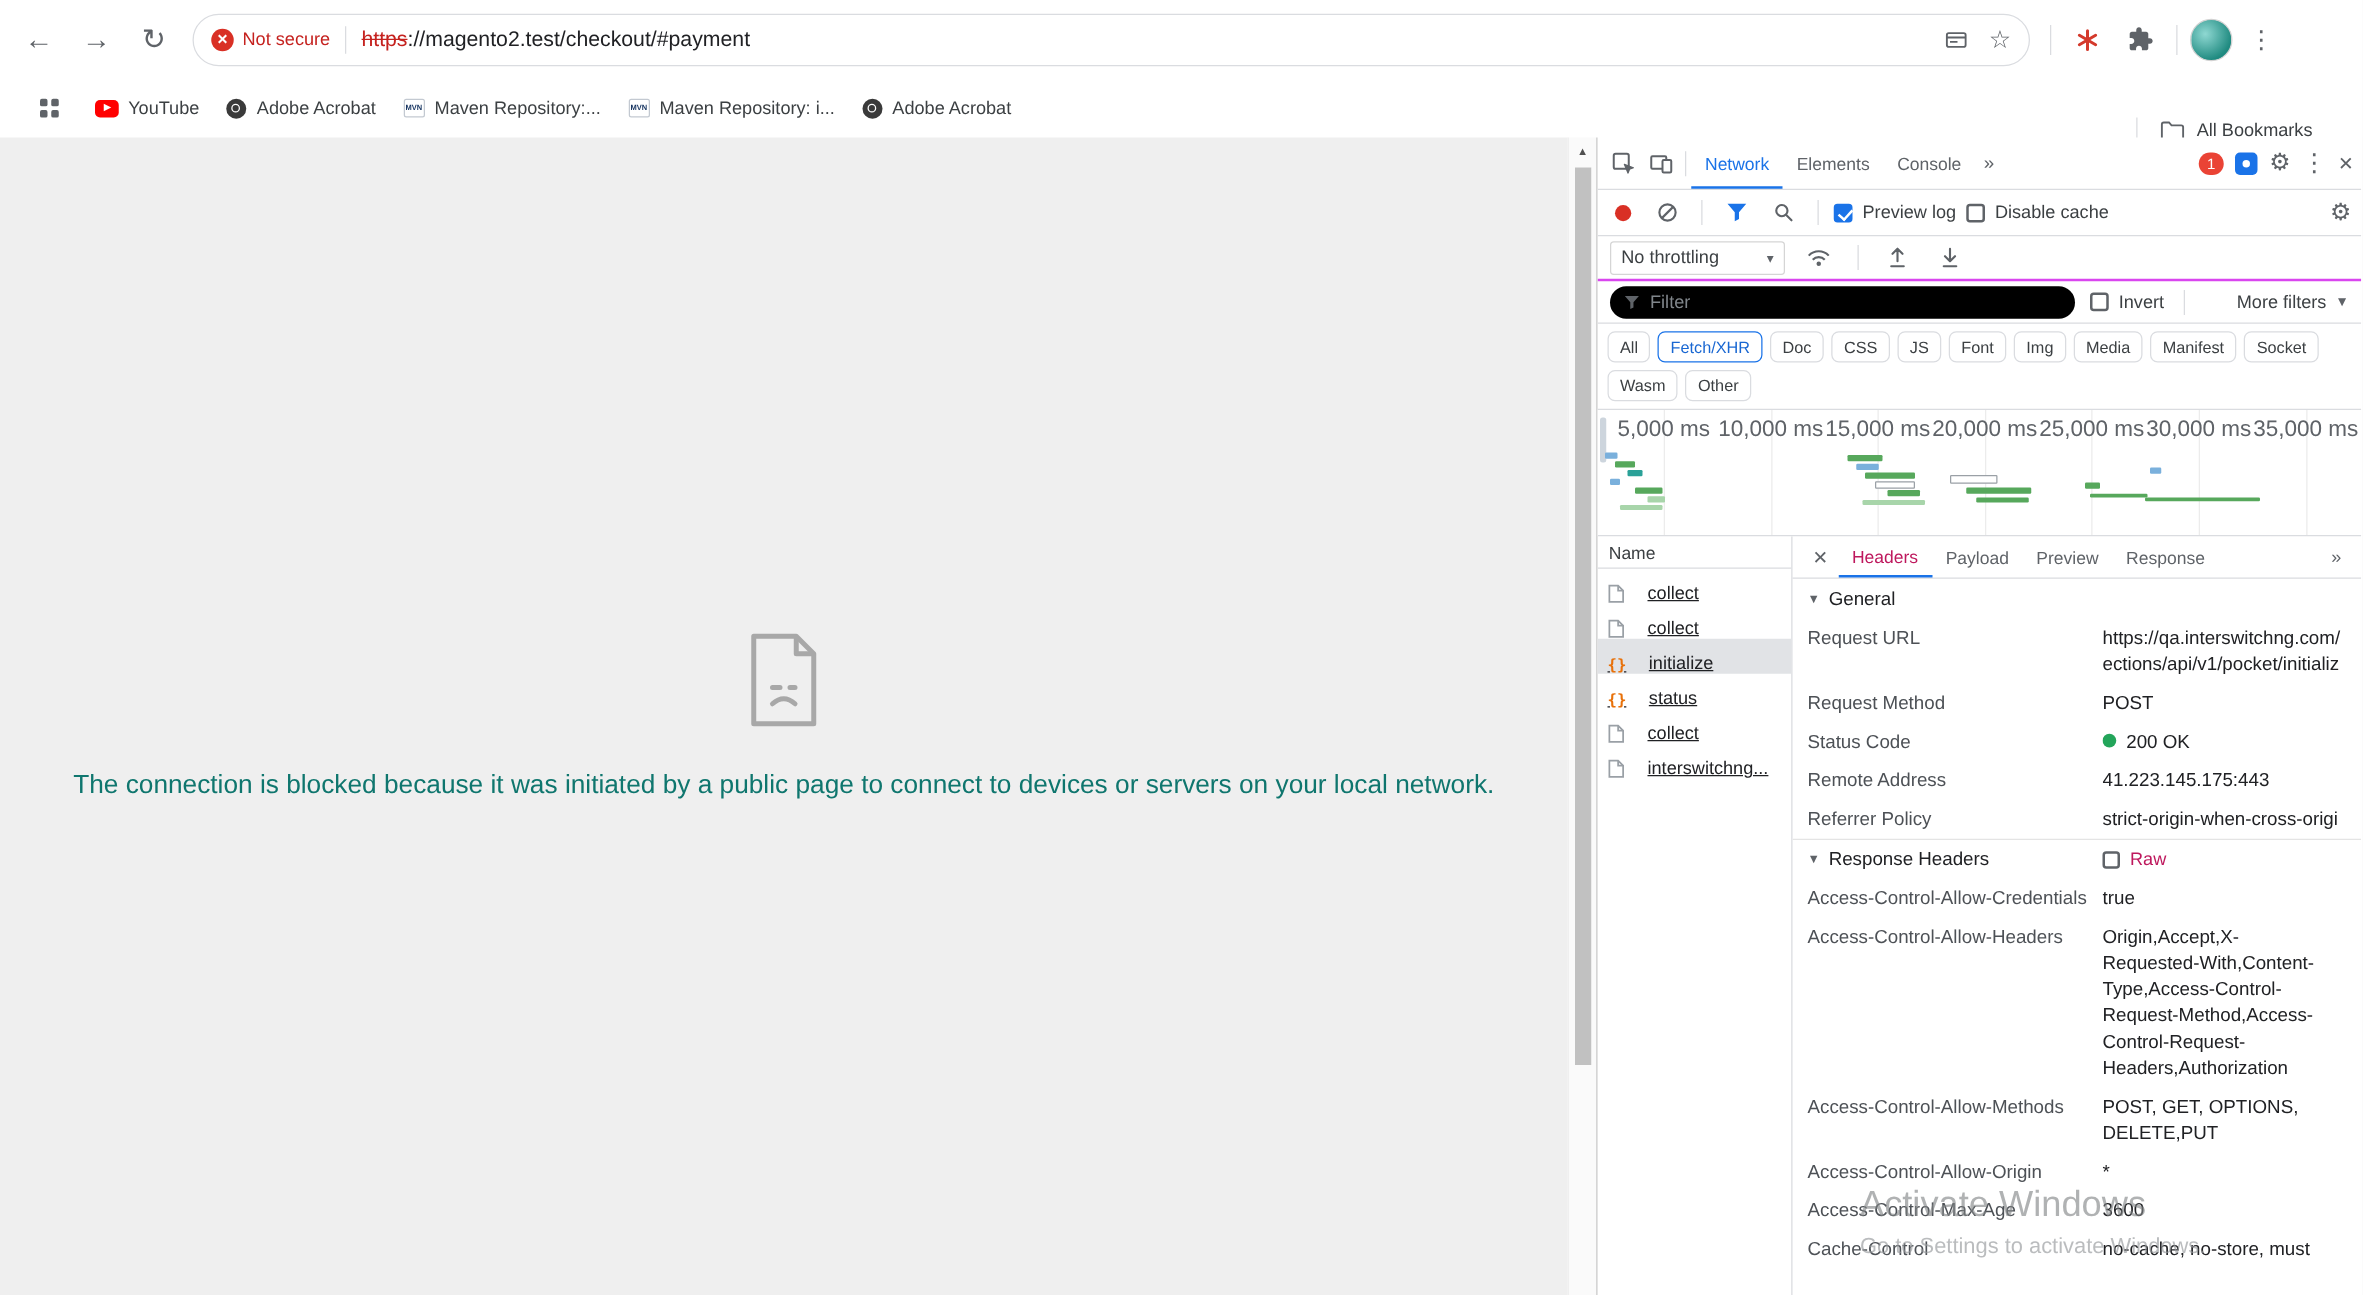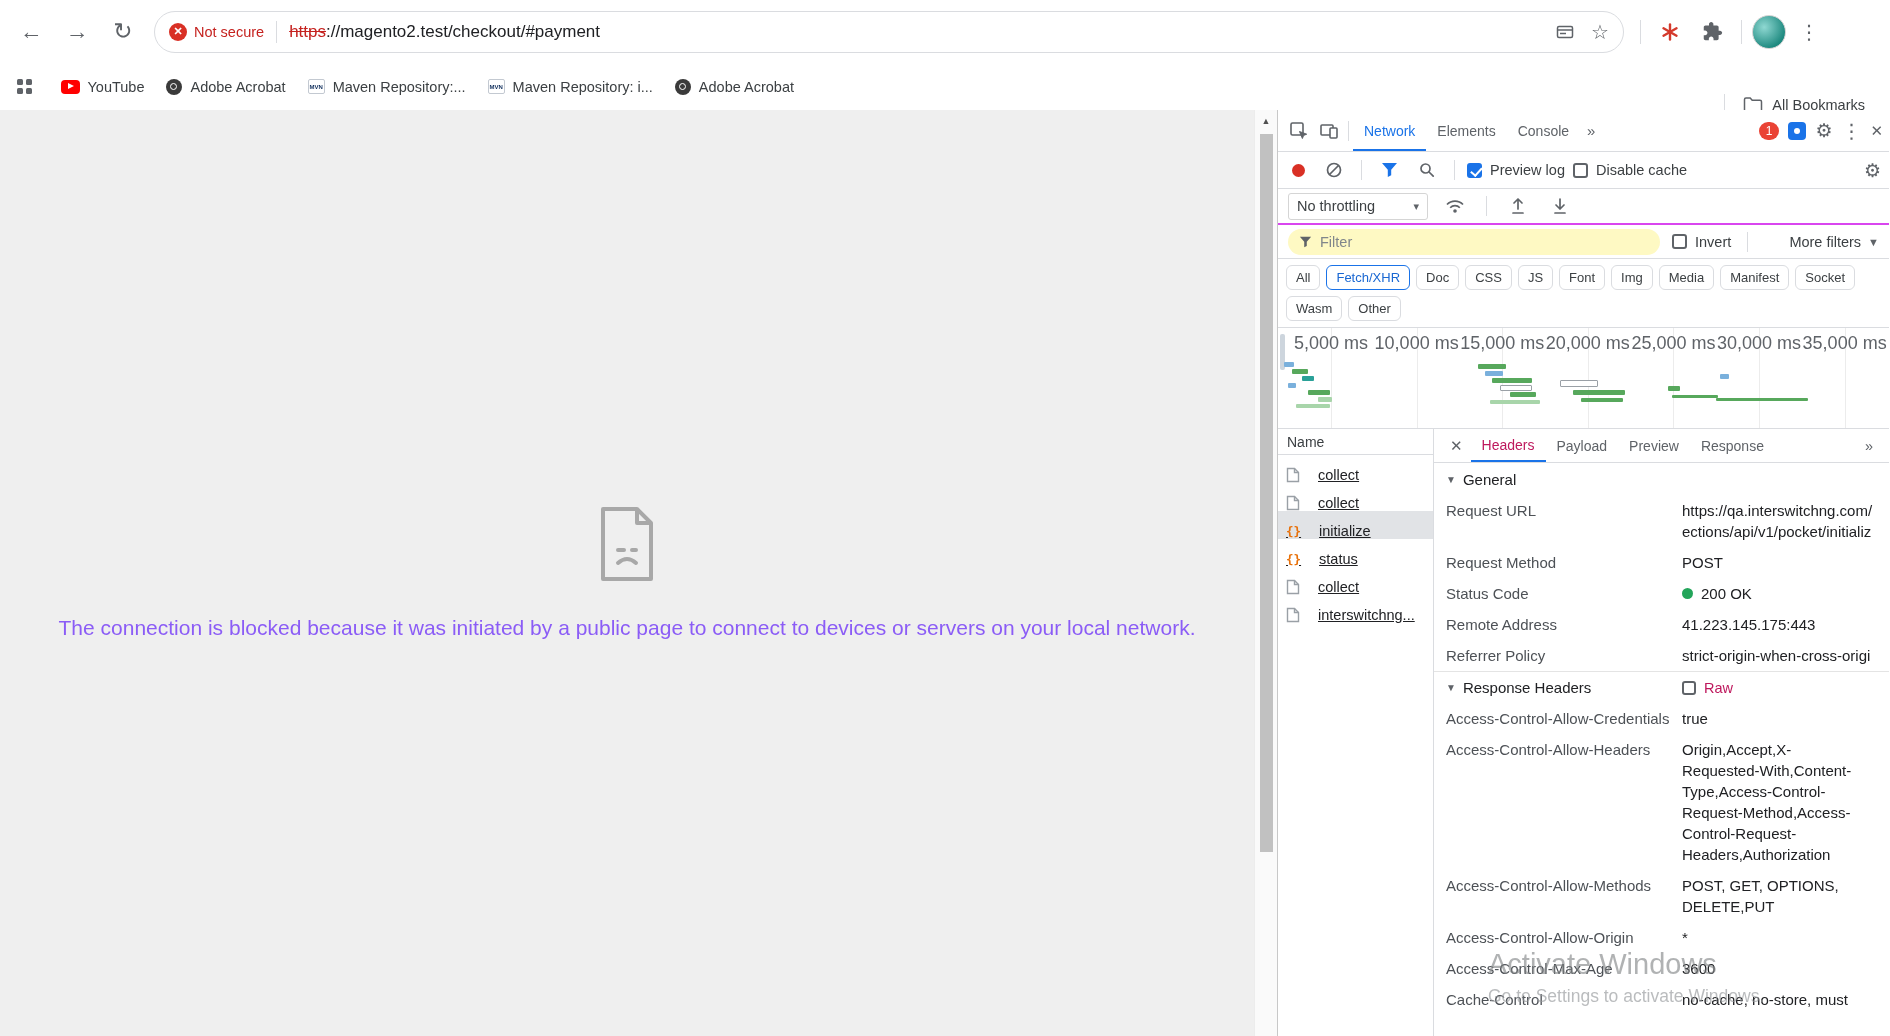--- a/index.html
+++ b/index.html
@@ -22,21 +22,21 @@
   .url .rest { color:#202124; }
   .omni-right { margin-left:auto; display:flex; align-items:center; gap:16px; flex:none; }
   .star { font-size:20px; color:#5f6368; cursor:pointer; }
   .tb-div { width:1px; height:24px; background:#dadce0; margin:0 6px; flex:none; }
   .ic-btn { width:38px; height:38px; display:flex; align-items:center; justify-content:center; flex:none; cursor:pointer; }
   .avatar { width:34px; height:34px; border-radius:50%; flex:none; cursor:pointer;
     background:radial-gradient(circle at 35% 35%, #8fd8d2, #1f8a80 72%); border:1px solid #d2d2d2; }
   .kebab { font-size:20px; color:#5f6368; }
 
   
-  .bmbar { height:47px; display:flex; align-items:center; padding:0 17px; gap:6px; background:#fff; }
+  .bmbar { height:47px; display:flex; align-items:center; padding:0 32px; gap:6px; background:#fff; }
   .apps-ic { display:grid; grid-template-columns:6px 6px; grid-template-rows:6px 6px; gap:2.5px; margin-right:14px; cursor:pointer; }
   .apps-ic i { background:#5f6368; border-radius:1.5px; }
   .bm-item { display:flex; align-items:center; gap:8px; padding:6px 9px; border-radius:8px; font-size:14.5px; color:#3c4043;
     cursor:pointer; white-space:nowrap; }
   .bm-ic { display:inline-block; position:relative; flex:none; }
   .bm-ic.youtube { width:19px; height:14px; background:#f00; border-radius:4px; }
   .bm-ic.youtube::after { content:""; position:absolute; left:7px; top:3.5px;
     border-left:6px solid #fff; border-top:3.5px solid transparent; border-bottom:3.5px solid transparent; }
   .bm-ic.acrobat { width:16px; height:16px; background:#3a3a3a; border-radius:50%; }
   .bm-ic.acrobat::after { content:""; position:absolute; left:4px; top:4px; width:5px; height:5px;
@@ -46,21 +46,21 @@
   .bm-ic.maven::after { content:"MVN"; font-size:6px; font-weight:bold; color:#14325f; letter-spacing:0; }
   .bm-right { margin-left:auto; display:flex; align-items:center; gap:10px;margin-top:36px; }
   .bm-vdiv { width:1px; height:22px; background:#dadce0; }
   .allbm { display:flex; align-items:center; gap:9px; font-size:14.5px; color:#3c4043; padding:6px 8px; cursor:pointer; }
 
   
   .main { display:flex; height:926px; }
   .content { width:1254px; height:100%; background:#efefef; display:flex; flex-direction:column;
     align-items:center; justify-content:center; flex:none; }
   .sadpage { margin-bottom:34px; }
-  .blocked-msg { font-size:21px; color:#8b5cf6; text-align:left; max-width:1240px; padding:0 6px; }
+  .blocked-msg { font-size:21px; color:#0f766e; text-align:left; max-width:1240px; padding:0 6px; }
 
   
   .pg-scrollbar { width:23px; height:100%; background:#fafafa; border-left:1px solid #ececec; position:relative; flex:none; }
   .sb-btn { height:22px; display:flex; align-items:center; justify-content:center; font-size:9px; color:#505050; cursor:pointer; }
   .sb-thumb { position:absolute; left:5px; width:13px; top:24px; height:718px; background:#c1c1c1; cursor:pointer; }
 
   
   .devtools { width:612px; height:100%; border-left:1px solid #c8c8c8; background:#fff; display:flex;
     flex-direction:column; position:relative; overflow:hidden; flex:none; font-size:14.5px; }
   .vdiv { width:1px; height:20px; background:#dadce0; flex:none; margin:0 4px; }
@@ -84,21 +84,21 @@
   .cb.checked { background:#1a73e8; border-color:#1a73e8; }
   .cb.checked::after { content:""; position:absolute; left:3.5px; top:0px; width:4.5px; height:9px;
     border:solid #fff; border-width:0 2px 2px 0; transform:rotate(42deg); }
 
   .dt-row3 { height:36px; display:flex; align-items:center; gap:12px; padding:0 10px; border-bottom:2px solid #d946ef; flex:none; }
   .throttle { width:140px; height:27px; border:1px solid #d5d5d5; border-radius:3px; display:flex; align-items:center;
     justify-content:space-between; padding:0 8px; color:#3c4043; cursor:pointer; }
   .caret { font-size:11px; color:#5f6368; }
 
   .dt-row4 { height:34px; display:flex; align-items:center; gap:12px; padding:0 10px; border-bottom:1px solid #dadce0; flex:none; }
-  .filter-pill { flex:1; max-width:372px; height:26px; background:#fef9c3; border-radius:14px; display:flex;
+  .filter-pill { flex:1; max-width:372px; height:26px; background:#000000; border-radius:14px; display:flex;
     align-items:center; gap:8px; padding:0 11px; cursor:text; }
   .filter-ph { color:#80868b; font-size:14.5px; }
   .morefilters { margin-left:auto; display:flex; align-items:center; gap:7px; color:#3c4043; cursor:pointer; white-space:nowrap; }
 
   .chips-wrap { display:flex; flex-wrap:wrap; gap:6px; padding:6px 8px; border-bottom:1px solid #dadce0; flex:none; }
   .chip { font-family:inherit; font-size:13px; padding:4px 9px; border:1px solid #dadce0; border-radius:6px; background:#fff;
     color:#3c4043; cursor:pointer; white-space:nowrap; }
   .chip.active { color:#1967d2; border-color:#1a73e8; }
 
   .timeline { height:101px; border-bottom:1px solid #dadce0; position:relative; flex:none; overflow:hidden; background:#fff; }

